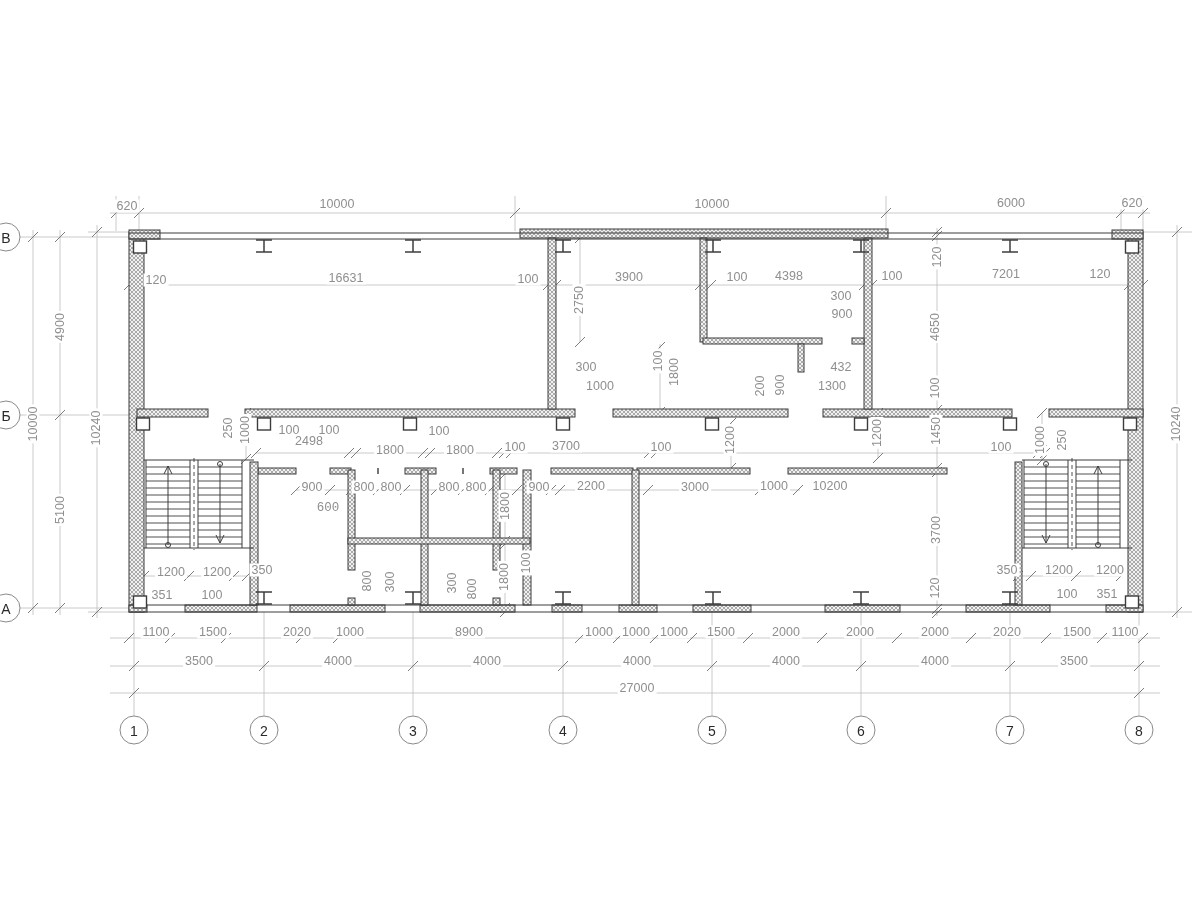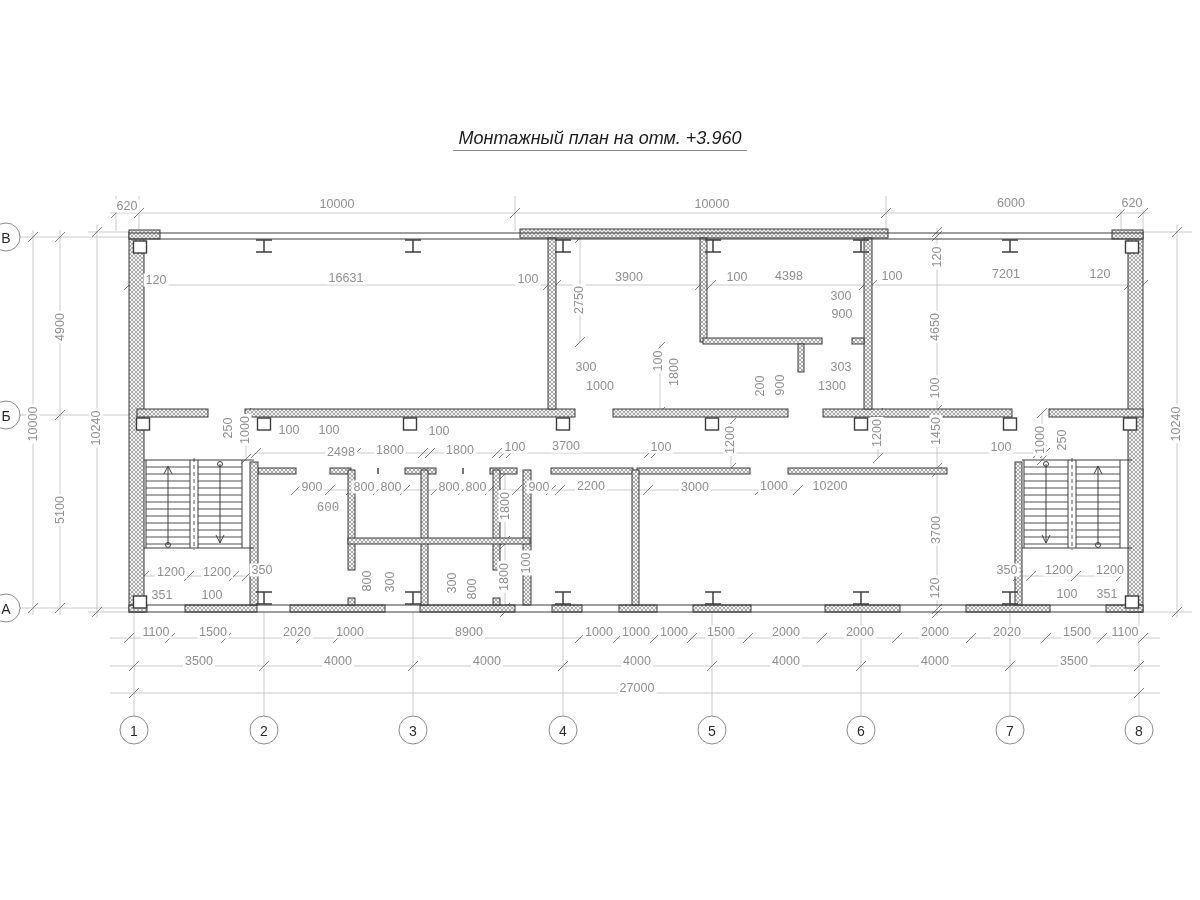--- a/index.html
+++ b/index.html
@@ -357,23 +357,20 @@
         <line x1="1098" y1="545" x2="1098" y2="466" stroke="#3c3c3c" stroke-width="1"></line>
         <line x1="1094" y1="474" x2="1098" y2="466" stroke="#3c3c3c" stroke-width="1"></line>
         <line x1="1102" y1="474" x2="1098" y2="466" stroke="#3c3c3c" stroke-width="1"></line>
         <circle cx="1046" cy="464" r="2.5" fill="none" stroke="#3c3c3c" stroke-width="1"></circle>
         <line x1="1046" y1="464" x2="1046" y2="543" stroke="#3c3c3c" stroke-width="1"></line>
         <line x1="1042" y1="535" x2="1046" y2="543" stroke="#3c3c3c" stroke-width="1"></line>
         <line x1="1050" y1="535" x2="1046" y2="543" stroke="#3c3c3c" stroke-width="1"></line>
       </g>
   </svg>
 
-  <div class="title">
-    <span>Монтажный план на отм. +3.960</span>
-  </div>
 
   <div id="labels">
       <div class="dim" style="left: 127px; top: 206px;">620</div>
       <div class="dim" style="left: 337px; top: 204px;">10000</div>
       <div class="dim" style="left: 712px; top: 204px;">10000</div>
       <div class="dim" style="left: 1011px; top: 203px;">6000</div>
       <div class="dim" style="left: 1132px; top: 203px;">620</div>
       <div class="dim" style="left: 156px; top: 280px;">120</div>
       <div class="dim" style="left: 346px; top: 278px;">16631</div>
       <div class="dim" style="left: 528px; top: 279px;">100</div>
@@ -388,32 +385,32 @@
       <div class="dim v" style="left: 935px; top: 327px;">4650</div>
       <div class="dim v" style="left: 935px; top: 388px;">100</div>
       <div class="dim" style="left: 841px; top: 296px;">300</div>
       <div class="dim" style="left: 842px; top: 314px;">900</div>
       <div class="dim" style="left: 586px; top: 367px;">300</div>
       <div class="dim" style="left: 600px; top: 386px;">1000</div>
       <div class="dim v" style="left: 658px; top: 361px;">100</div>
       <div class="dim v" style="left: 674px; top: 372px;">1800</div>
       <div class="dim v" style="left: 760px; top: 386px;">200</div>
       <div class="dim v" style="left: 780px; top: 385px;">900</div>
-      <div class="dim" style="left: 841px; top: 367px;">303</div>
+      <div class="dim" style="left: 841px; top: 367px;">432</div>
       <div class="dim" style="left: 832px; top: 386px;">1300</div>
       <div class="dim v" style="left: 60px; top: 327px;">4900</div>
       <div class="dim v" style="left: 33px; top: 424px;">10000</div>
       <div class="dim v" style="left: 60px; top: 510px;">5100</div>
       <div class="dim v" style="left: 96px; top: 428px;">10240</div>
       <div class="dim v" style="left: 1176px; top: 424px;">10240</div>
       <div class="dim v" style="left: 228px; top: 428px;">250</div>
       <div class="dim v" style="left: 245px; top: 430px;">1000</div>
       <div class="dim" style="left: 289px; top: 430px;">100</div>
       <div class="dim" style="left: 329px; top: 430px;">100</div>
-      <div class="dim" style="left: 309px; top: 452px; margin-left: 32px;">2498</div>
+      <div class="dim" style="left: 309px; top: 441px;">2498</div>
       <div class="dim" style="left: 390px; top: 450px;">1800</div>
       <div class="dim" style="left: 439px; top: 431px;">100</div>
       <div class="dim" style="left: 460px; top: 450px;">1800</div>
       <div class="dim" style="left: 515px; top: 447px;">100</div>
       <div class="dim" style="left: 566px; top: 446px;">3700</div>
       <div class="dim" style="left: 661px; top: 447px;">100</div>
       <div class="dim v" style="left: 730px; top: 440px;">1200</div>
       <div class="dim" style="left: 830px; top: 446px; margin-top: 40px;">10200</div>
       <div class="dim v" style="left: 877px; top: 433px;">1200</div>
       <div class="dim v" style="left: 936px; top: 431px;">1450</div>

